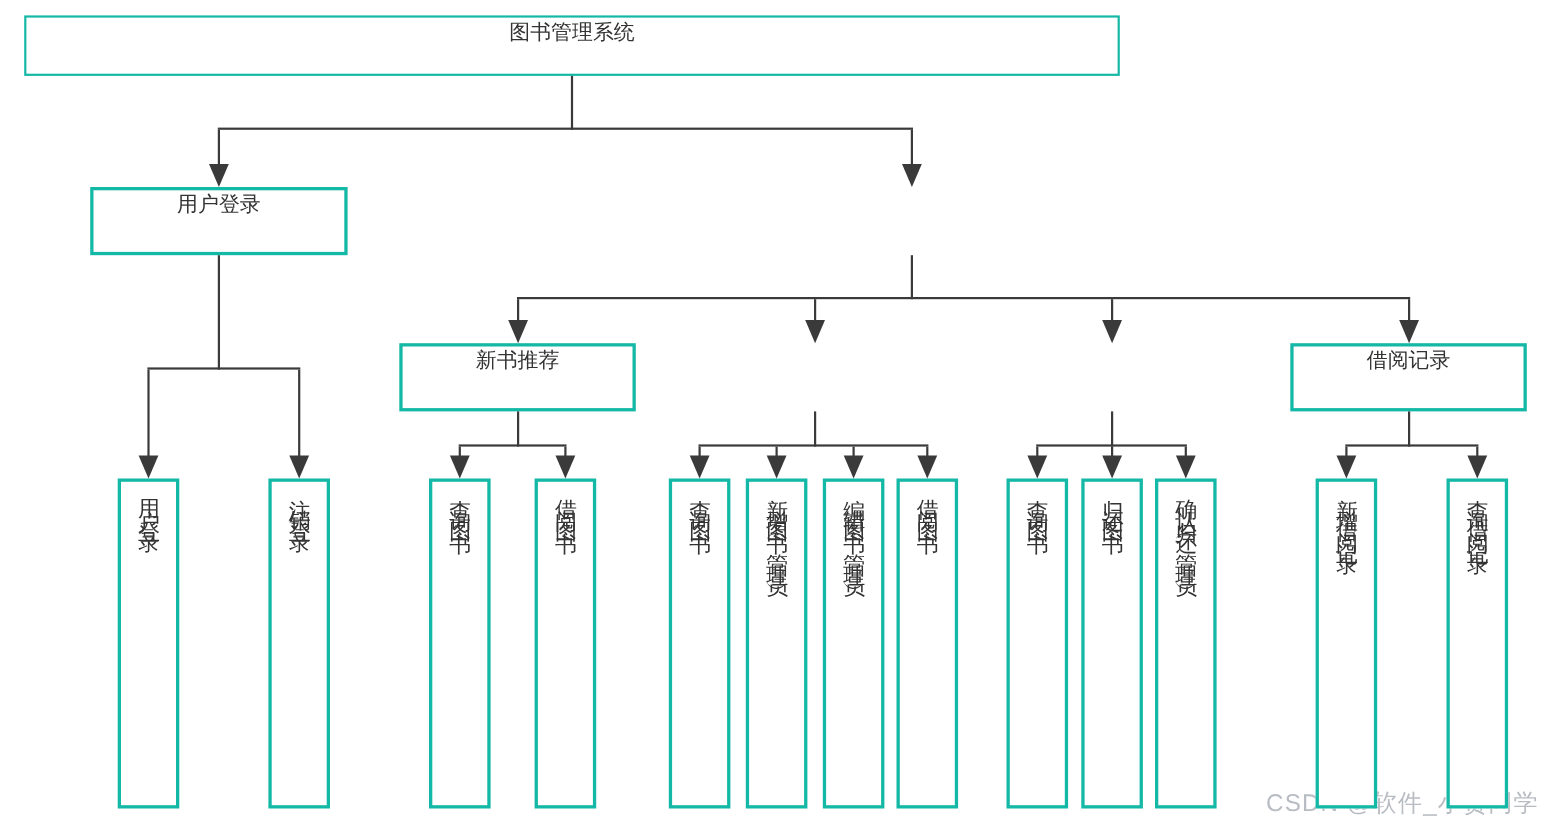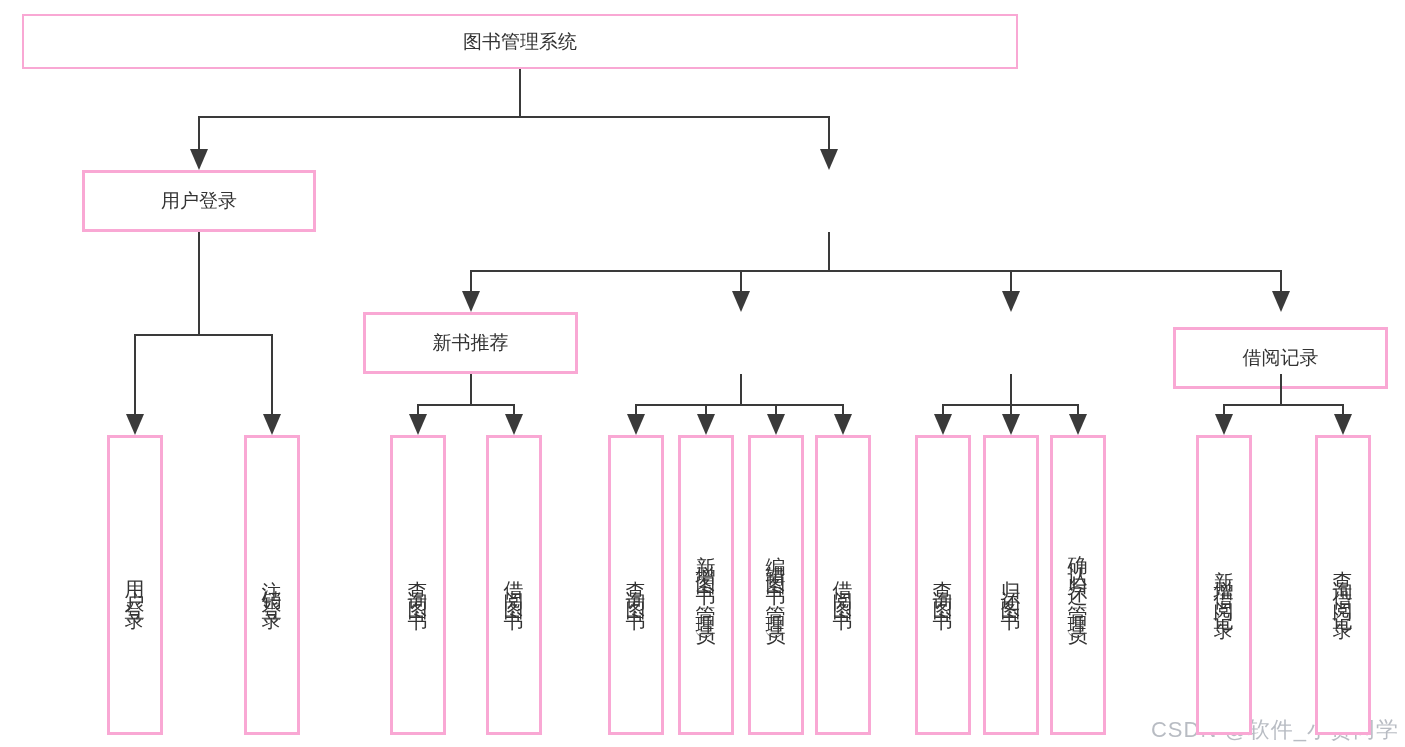--- a/index.html
+++ b/index.html
@@ -12,23 +12,22 @@
     position: relative;
     width: 1405px;
     height: 747px;
     background: #ffffff;
     overflow: hidden;
   }
   .node {
     position: absolute;
     box-sizing: border-box;
     background: #ffffff;
-    border: 3px solid #f9a8d4;
+    border: 3px solid #14b8a6;
     display: flex;
-    align-items: center;
     justify-content: center;
     color: #333333;
   }
   .node.root {
     border-width: 2px;
     font-size: 19px;
   }
   .node.horizontal {
     font-size: 19px;
   }
@@ -69,21 +68,21 @@
   <div class="watermark" style="color: rgba(160, 165, 175, 0.75);">CSDN @软件_小贺同学</div>
 <div class="node horizontal root" style="left: 22px; top: 14px; width: 996px; height: 55px;">
       <span>图书管理系统</span>
     </div>
     <div class="node horizontal" style="left: 82px; top: 170px; width: 234px; height: 62px;">
       <span>用户登录</span>
     </div>
     <div class="node horizontal" style="left: 363px; top: 312px; width: 215px; height: 62px;">
       <span>新书推荐</span>
     </div>
-    <div class="node horizontal" style="left: 1173px; top: 312px; width: 215px; height: 62px; margin-top: 15px;">
+    <div class="node horizontal" style="left: 1173px; top: 312px; width: 215px; height: 62px;">
       <span>借阅记录</span>
     </div>
     <div class="node vertical" style="left: 107px; top: 435px; width: 56px; height: 300px;">
       <span>用户登录</span>
     </div>
     <div class="node vertical" style="left: 244px; top: 435px; width: 56px; height: 300px;">
       <span>注销登录</span>
     </div>
     <div class="node vertical" style="left: 390px; top: 435px; width: 56px; height: 300px;">
       <span>查询图书</span>

